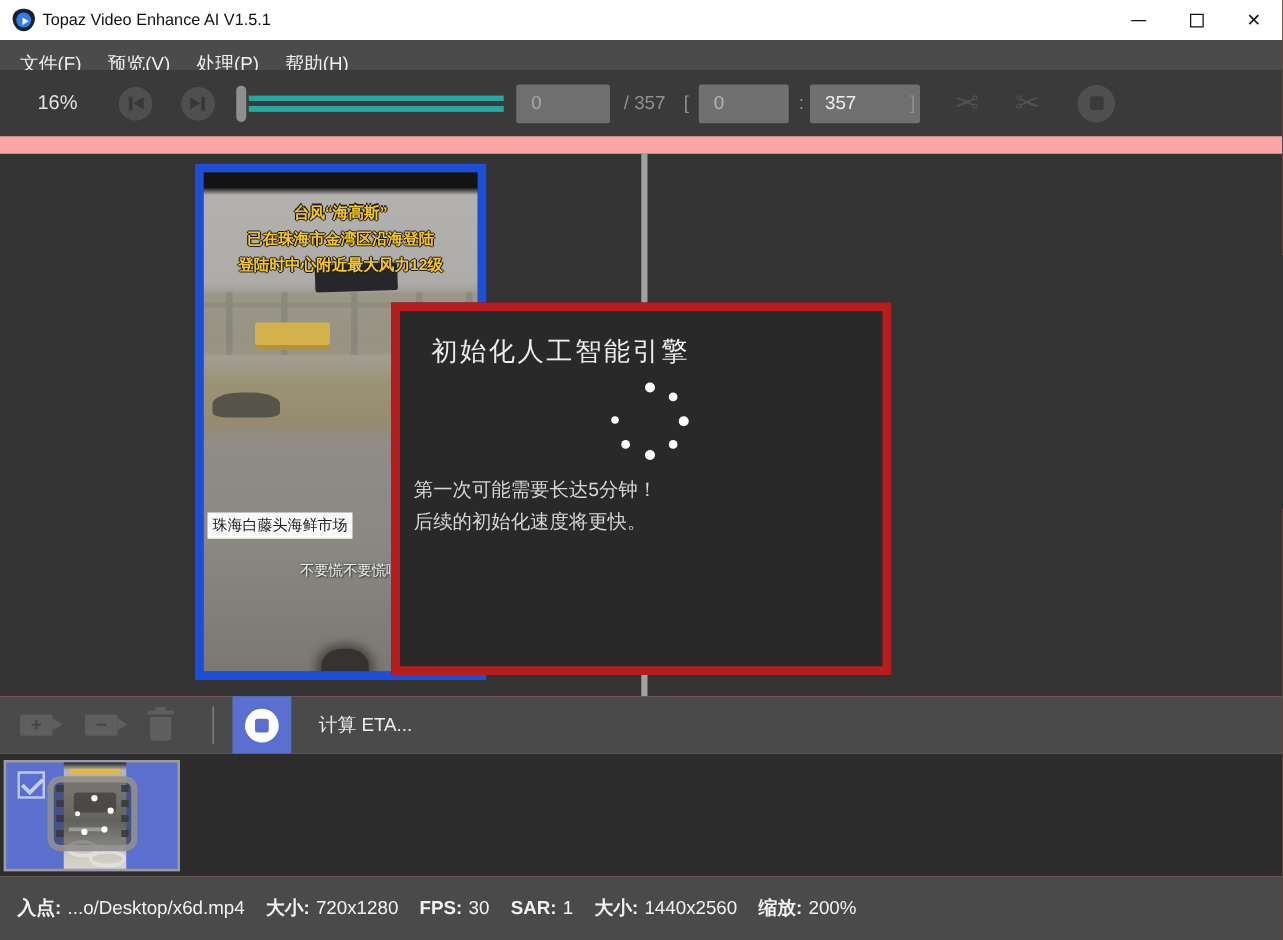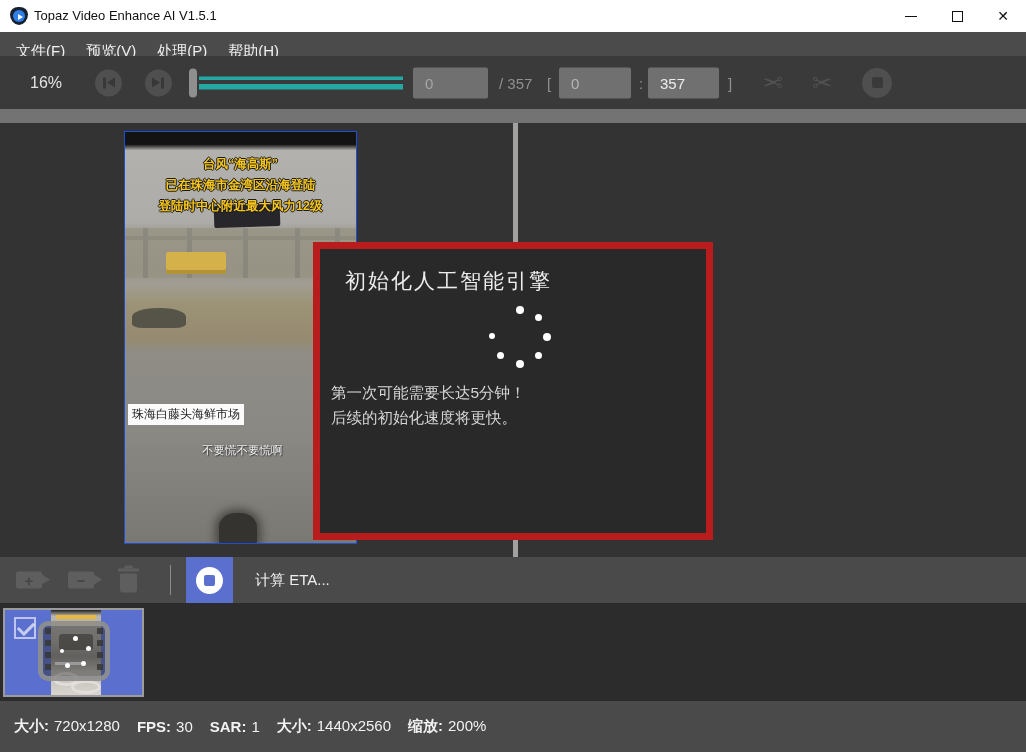--- a/index.html
+++ b/index.html
@@ -1,20 +1,20 @@
 <!DOCTYPE html>
 <html><head>
 <meta charset="utf-8">
 <style>
   * { margin:0; padding:0; box-sizing:border-box; }
   body { background:#222; }
   .app {
     position:relative; width:1026px; height:752px; overflow:hidden;
     font-family:"Liberation Sans","DejaVu Sans",sans-serif;
-    background:#737373; user-select:none;
+    background:#fca5a5; user-select:none;
   }
   
   .titlebar { position:absolute; left:0; top:0; width:1026px; height:32px; background:#ffffff; }
   .logo { position:absolute; left:10px; top:7px; width:18px; height:18px;
     background:#16202e; border-radius:45% 45% 50% 50% / 40% 40% 60% 60%; }
   .logo .lens { position:absolute; left:3px; top:3px; width:12px; height:12px; border-radius:50%; background:#2f7fe8; }
   .logo .tri { position:absolute; left:8px; top:7px; width:0; height:0;
     border-left:5px solid #ffffff; border-top:3px solid transparent; border-bottom:3px solid transparent; }
   .win-title { position:absolute; left:34px; top:0; height:32px; line-height:32px; font-size:13px; color:#101010; }
   .winbtn { position:absolute; top:0; width:46px; height:32px; display:flex; align-items:center; justify-content:center; }
@@ -39,34 +39,34 @@
   .skip-start .sk-tri { left:12px; border-right:8px solid #383838; }
   .skip-end .sk-bar { left:16px; }
   .skip-end .sk-tri { left:7px; border-left:8px solid #383838; }
   .slider-handle { left:189px; width:8px; height:29px; border-radius:4px; background:#8f8f8f; }
   .slider-track { left:199px; width:204px; height:13px;
     background:linear-gradient(180deg,#24a8a4 0 4px,#3a3a3a 4px 8px,#24a8a4 8px 13px); }
   .framebox { height:31px; background:#707070; border:none; border-radius:2px; font-size:15px;
     padding-left:12px; font-family:inherit; outline:none; }
   .fb1 { left:413px; width:75px; color:#a6a6a6; }
   .fb2 { left:559px; width:72px; color:#b5b5b5; }
-  .fb3 { left:648px; width:71px; color:#ededed; }
+  .fb3 { left:648px; width:88px; color:#ededed; }
   .dimtext { color:#909090; font-size:15px; }
   .lbl-total { left:499px; } .lbl-open { left:547px; } .lbl-colon { left:639px; } .lbl-close { left:728px; }
   .scissor { font-size:24px; color:#515151; line-height:1; }
   .sc1 { left:763px; transform:translateY(-50%) scaleX(-1); }
   .sc2 { left:812px; }
   .stopcirc { left:862px; width:30px; height:30px; border-radius:50%; background:#4f4f4f;
     display:flex; align-items:center; justify-content:center; }
   .stopcirc .sq { width:11px; height:11px; background:#3a3a3a; border-radius:2px; }
   
   .main { position:absolute; left:0; top:123px; width:1026px; height:434px; background:#333333; }
   .splitter { position:absolute; left:513px; top:0; width:5px; height:434px; background:#a2a19f; }
-  .video-frame { position:absolute; left:124px; top:8px; width:233px; height:413px;
-    border:1px solid #1d4ed8; }
+  .video-frame { position:absolute; left:156px; top:8px; width:233px; height:413px;
+    border:7px solid #1d4ed8; }
   .video-inner { position:absolute; inset:0; overflow:hidden;
     background:linear-gradient(180deg,
       #131313 0%, #131313 3%, #b3b1ae 4.5%, #aeaca8 22%, #a09d95 24%,
       #99968d 34%, #a19d92 37%, #9c9276 42%, #968b70 50%, #8f8d86 54%,
       #8a8883 74%, #7a7873 100%); }
   .v-title { position:absolute; left:0; right:0; top:22px; text-align:center;
     color:#f7c71e; font-size:12.5px; font-weight:bold; line-height:21px;
     text-shadow:-1px 0 #1a1a1a,1px 0 #1a1a1a,0 -1px #1a1a1a,0 1px #1a1a1a; }
   .v-hang { position:absolute; left:89px; top:73px; width:66px; height:22px; background:#26262b;
     transform:rotate(-2deg); border-radius:2px; }
@@ -278,20 +278,21 @@
         <span class="dot" style="left:26px;top:10px;width:5px;height:5px;"></span>
         <span class="dot" style="left:21px;top:25px;width:5px;height:5px;"></span>
         <span class="dot" style="left:5px;top:27px;width:5px;height:5px;"></span>
         <span class="dot" style="left:0;top:13px;width:4px;height:4px;"></span>
       </div>
       <div class="checkbox"></div>
     </div>
   </div>
 
   <div class="statusbar">
+    <span class="st-item"><b>入点:</b><span>...o/Desktop/x6d.mp4</span></span>
     <span class="st-item"><b>大小:</b><span>720x1280</span></span>
     <span class="st-item"><b>FPS:</b><span>30</span></span>
     <span class="st-item"><b>SAR:</b><span>1</span></span>
     <span class="st-item"><b>大小:</b><span>1440x2560</span></span>
     <span class="st-item"><b>缩放:</b><span>200%</span></span>
   </div>
 
 </div>
 
 </body></html>

